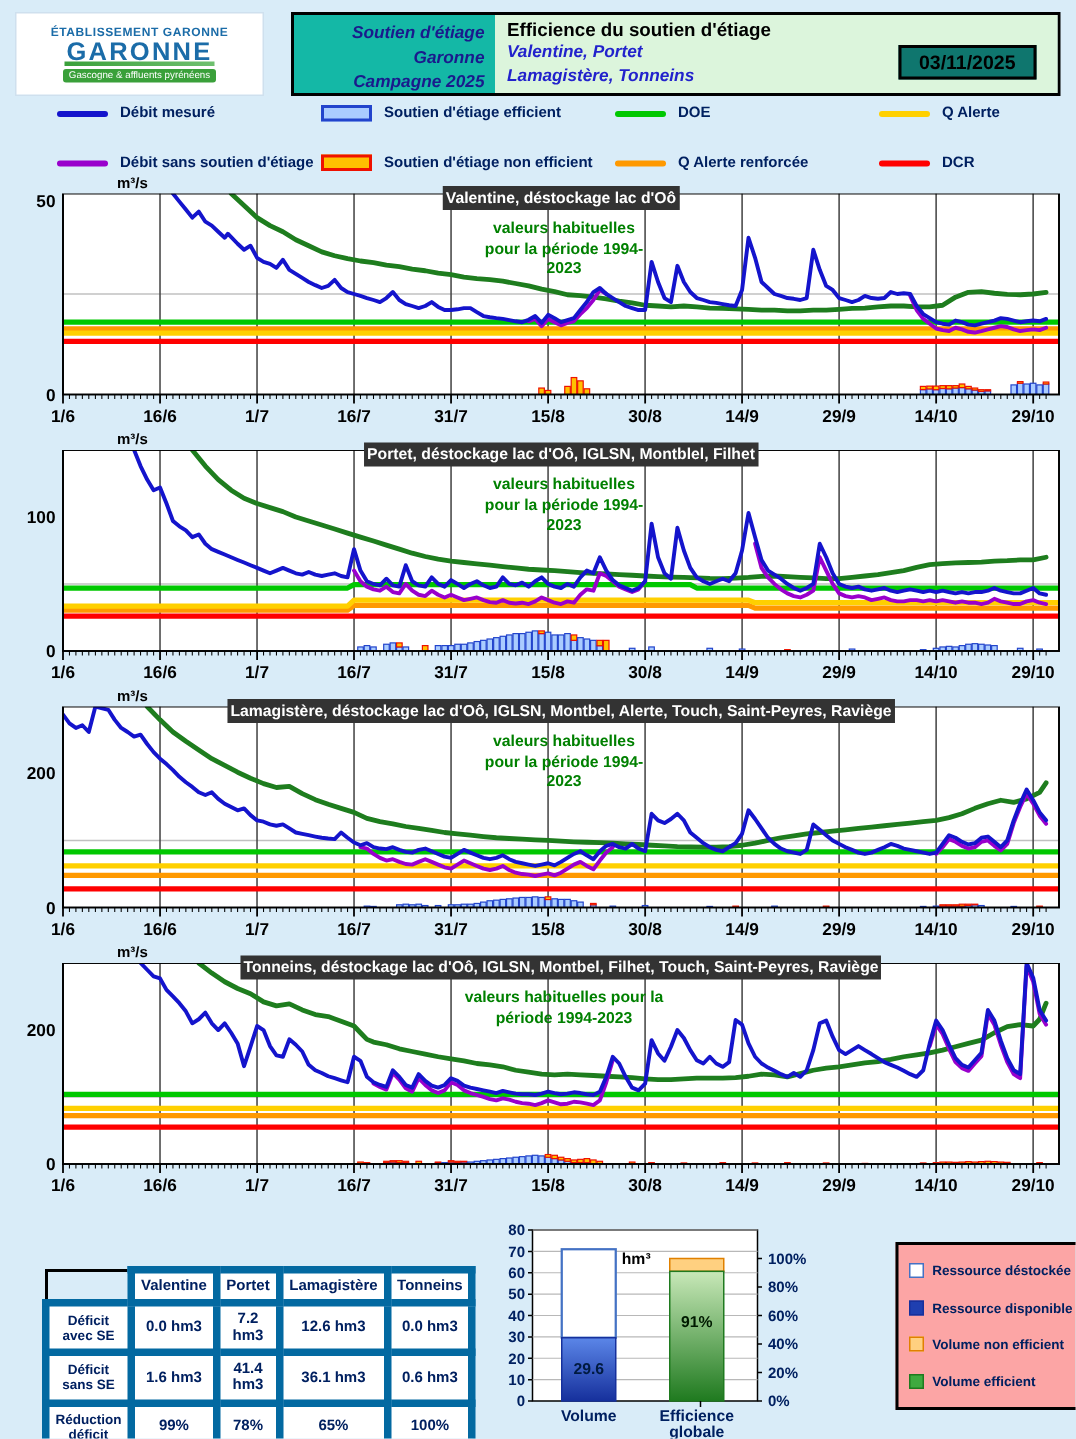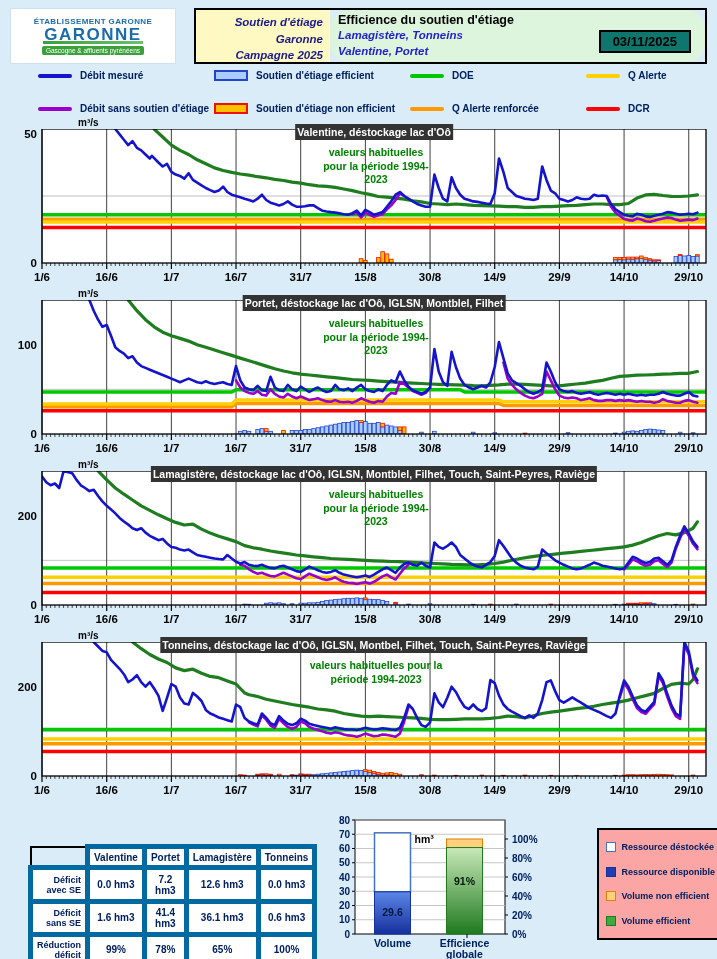--- a/index.html
+++ b/index.html
@@ -7,23 +7,23 @@
     font-family:"Liberation Sans", sans-serif; background:#d9ecf8; }
   
   .header { display:flex; margin:8px 10px 4px 10px; height:56px; }
   .logo-box { width:166px; background:#fff; border:1px solid #cfe0ee; display:flex;
     flex-direction:column; align-items:center; justify-content:center; }
   .logo-line1 { font-size:8px; font-weight:bold; color:#1b6ca8; letter-spacing:.4px; }
   .logo-line2 { font-size:17px; font-weight:bold; color:#1b6ca8; letter-spacing:1.5px; line-height:1; }
   .logo-ribbon { font-size:6.5px; color:#fff; background:#3aa03a; padding:1px 4px; border-radius:2px; margin-top:2px; }
   .logo-wave { width:100px; height:3px; background:linear-gradient(90deg,#3aa03a,#6fc06f); margin-top:-2px; }
   .hdr-group { display:flex; margin-left:18px; flex:1; border:2px solid #000; }
-  .campaign-box { width:134px; background:#fef9c3; color:#1a1a8c; font-style:italic; font-weight:bold;
+  .campaign-box { width:134px; background:#14b8a6; color:#1a1a8c; font-style:italic; font-weight:bold;
     font-size:11.5px; text-align:right; padding:4px 7px 0 0; line-height:1.45; }
-  .title-box { flex:1; background:#dcf5dc; padding:3px 0 0 8px; position:relative;border-radius:19px; }
+  .title-box { flex:1; background:#dcf5dc; padding:3px 0 0 8px; position:relative; }
   .main-title { font-size:12.5px; font-weight:bold; color:#000; }
   .sub-title { font-size:11.5px; font-weight:bold; font-style:italic; color:#2222cc; line-height:1.4; }
   .date-box { position:absolute; right:14px; top:20px; background:#0f766e; border:2px solid #000;
     font-size:13px; font-weight:bold; padding:2px 12px; }
   
   .legend { display:grid; grid-template-columns:176px 196px 176px auto; margin:6px 0 2px 38px; row-gap:22px; }
   .lg-item { display:flex; align-items:center; }
   .lg-swatch { width:34px; margin-right:8px; flex:0 0 34px; }
   .lg-label { font-size:10px; font-weight:bold; color:#002060; white-space:nowrap; }
   
@@ -35,21 +35,21 @@
     background:#333; color:#fff; font-size:10.5px; font-weight:bold; padding:2px 2px;
     white-space:nowrap; z-index:5; }
   .annotation { position:absolute; top:17px; left:372px; transform:translateX(-50%);
     color:#008000; font-size:10.5px; font-weight:bold; text-align:center; line-height:1.3; z-index:4; }
   
   .bottom { display:flex; margin-top:6px; }
   .deficit-table { border-collapse:collapse; margin:38px 0 0 28px; }
   .deficit-table td { border:5px solid #0369a1; background:#fff; font-size:10px; font-weight:bold;
     color:#002060; text-align:center; padding:2px 4px; height:19px; }
   .deficit-table td.blank { border:none; background:transparent; }
-  .deficit-table td.rowlab { text-align:right; font-size:9px; width:84px; }
+  .deficit-table td.rowlab { text-align:center; font-size:9px; width:84px; }
   .deficit-table td.colhead { width:64px; }
   .deficit-table { border:2px solid #000; }
   .bar-wrap { margin:6px 0 0 12px; }
   .legend2 { width:138px; background:#fca5a5; border:2px solid #000; margin:22px 0 0 38px;
     padding:12px 7px; height:112px; display:flex; flex-direction:column; justify-content:space-between; }
   .lg2-item { display:flex; align-items:center; }
   .lg2-swatch { width:10px; height:10px; margin-right:5px; flex:0 0 10px; }
   .lg2-label { font-size:9px; font-weight:bold; color:#002060; white-space:nowrap; }
 </style>
 </head>
@@ -63,22 +63,22 @@
     <div class="logo-ribbon">Gascogne &amp; affluents pyrénéens</div>
   </div>
   <div class="hdr-group">
     <div class="campaign-box">
       <div>Soutien d'étiage</div>
       <div>Garonne</div>
       <div>Campagne 2025</div>
     </div>
     <div class="title-box">
       <div class="main-title">Efficience du soutien d'étiage</div>
+      <div class="sub-title">Valentine, Portet</div>
       <div class="sub-title">Lamagistère, Tonneins</div>
-      <div class="sub-title">Valentine, Portet</div>
       <div class="date-box">03/11/2025</div>
     </div>
   </div>
 </div>
 
 <div class="legend">
   <div class="lg-item">
       <span class="lg-swatch" style="height: 4px; background: rgb(20, 20, 204); border-radius: 2px;"></span>
       <span class="lg-label">Débit mesuré</span>
     </div>
@@ -868,21 +868,21 @@
             <text x="296.7012987012987" y="152" text-anchor="middle" font-size="11.5" font-weight="bold" fill="#000">31/7</text>
             <text x="361.3766233766234" y="152" text-anchor="middle" font-size="11.5" font-weight="bold" fill="#000">15/8</text>
             <text x="426.05194805194805" y="152" text-anchor="middle" font-size="11.5" font-weight="bold" fill="#000">30/8</text>
             <text x="490.72727272727275" y="152" text-anchor="middle" font-size="11.5" font-weight="bold" fill="#000">14/9</text>
             <text x="555.4025974025974" y="152" text-anchor="middle" font-size="11.5" font-weight="bold" fill="#000">29/9</text>
             <text x="620.077922077922" y="152" text-anchor="middle" font-size="11.5" font-weight="bold" fill="#000">14/10</text>
             <text x="684.7532467532468" y="152" text-anchor="middle" font-size="11.5" font-weight="bold" fill="#000">29/10</text>
             <text x="33" y="138" text-anchor="end" font-size="11.5" font-weight="bold" fill="#000">0</text>
             <text x="33" y="48.66666666666667" text-anchor="end" font-size="11.5" font-weight="bold" fill="#000">200</text>
           </svg></div>
-      <div class="chart-title-bar"><span>Lamagistère, déstockage lac d'Oô, IGLSN, Montblel, Filhet, Touch, Saint-Peyres, Raviège</span></div>
+      <div class="chart-title-bar"><span>Lamagistère, déstockage lac d'Oô, IGLSN, Montbel, Alerte, Touch, Saint-Peyres, Raviège</span></div>
       <div class="annotation">
         <span>valeurs habituelles</span><br>
         <span>pour la période 1994-</span><br>
         <span>2023</span>
       </div>
     </div>
   </div>
 
   <div class="flow-chart">
     <div class="unit-label">m³/s</div>

